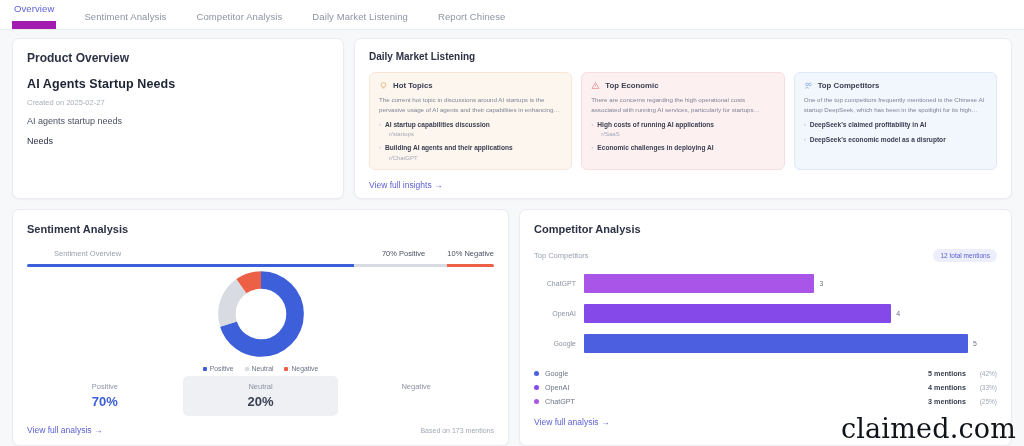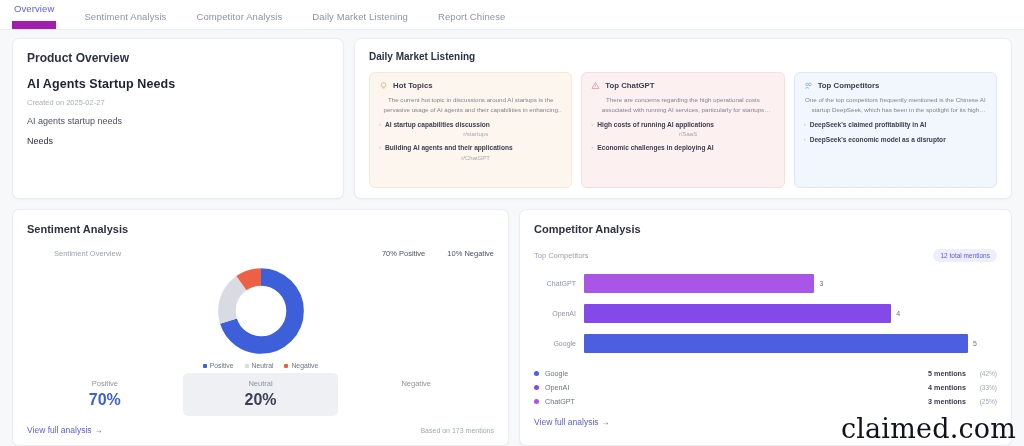--- a/index.html
+++ b/index.html
@@ -50,21 +50,21 @@
   .product .created { font-size: 7.5px; color: #a9aebc; margin-top: 7px; }
   .product .desc { font-size: 9px; color: #4b5263; margin-top: 9px; }
   .product .goal-label { font-size: 9px; color: #2c3244; margin-top: 10px; }
   .product .goal-value { font-size: 9px; color: #4b5263; margin-top: 3px; }
 
   
   .dml { flex: 1; height: 161px; padding: 12px 14px 10px 14px; display: flex; flex-direction: column; }
   .dml .title { font-size: 10px; font-weight: 700; color: #2c3244; margin-bottom: 10px; }
   .dml .insight-row { display: flex; gap: 9px; flex: 1; }
   .insight {
-    flex: 1; border-radius: 6px; padding: 8px 9px; min-width: 0; text-align: center;
+    flex: 1; border-radius: 6px; padding: 8px 9px; min-width: 0;
   }
   .insight.hot     { background: #fdf6ef; border: 1px solid #f6e7d6; }
   .insight.concern { background: #fdf0f1; border: 1px solid #f8dcdf; }
   .insight.comp    { background: #f2f6fd; border: 1px solid #dfe8fa; }
   .insight .ihead { display: flex; align-items: center; gap: 5px; margin-bottom: 5px; }
   .insight .ititle { font-size: 7.8px; font-weight: 700; color: #3a4052; }
   .insight .isum {
     font-size: 6.2px; line-height: 1.55; color: #7d8characters;
     color: #7e8395;
     display: -webkit-box; -webkit-line-clamp: 2; -webkit-box-orient: vertical; overflow: hidden;
@@ -91,21 +91,21 @@
 
   .donut-wrap { flex: 1; display: flex; flex-direction: column; align-items: center; justify-content: center; margin-top: 2px; }
   .legend { display: flex; gap: 11px; margin-top: 6px; }
   .legend .li { display: flex; align-items: center; gap: 3px; font-size: 6.8px; color: #6d7policies; color:#6d7384; }
   .legend .dot { width: 4px; height: 4px; border-radius: 1px; }
 
   .stats { display: flex; align-items: stretch; margin-top: 4px; }
   .stat { flex: 1; text-align: center; padding: 6px 0 7px 0; border-radius: 5px; }
   .stat.highlight { background: #eef0f4; }
   .stat .lbl { font-size: 7.5px; color: #8d93a4; }
-  .stat .val { font-size: 16px; font-weight: 700; margin-top: 3px; }
+  .stat .val { font-size: 13px; font-weight: 700; margin-top: 3px; }
   .val.pos { color: #3d5fd9; }
   .val.neu { color: #3a4052; }
   .val.neg { color: #ec6146; }
 
   .card-foot { display: flex; align-items: center; margin-top: 9px; }
   .card-foot .spacer { flex: 1; }
   .foot-note { font-size: 7px; color: #a3a8b6; }
 
   
   .competitor { flex: 1; height: 237px; padding: 13px 14px 10px 14px; display: flex; flex-direction: column; }
@@ -185,21 +185,21 @@
           </div>
           <div class="isub">r/ChatGPT</div>
         </div>
 
         <div class="insight concern">
           <div class="ihead">
             <svg class="badge-ico" viewBox="0 0 16 16">
               <path d="M8 2.5 L14.2 13.2 L1.8 13.2 Z" fill="none" stroke="#e08a8f" stroke-width="1.3" stroke-linejoin="round"></path>
               <line x1="8" y1="6.6" x2="8" y2="9.8" stroke="#e08a8f" stroke-width="1.2"></line>
             </svg>
-            <span class="ititle">Top ChatGPT</span>
+            <span class="ititle">Top Economic</span>
           </div>
           <div class="isum">There are concerns regarding the high operational costs associated with running AI services, particularly for startups attempting to provide...</div>
           <div class="item">
             <span class="chev">›</span>
             <span class="itext">High costs of running AI applications</span>
           </div>
           <div class="isub">r/SaaS</div>
           <div class="item">
             <span class="chev">›</span>
             <span class="itext">Economic challenges in deploying AI</span>
@@ -221,20 +221,21 @@
             <span class="itext">DeepSeek's claimed profitability in AI</span>
           </div>
           <div class="item">
             <span class="chev">›</span>
             <span class="itext">DeepSeek's economic model as a disruptor</span>
           </div>
         </div>
 
       </div>
 
+      <div class="viewlink">View full insights →</div>
     </div>
   </div>
 
   <div class="row2">
 
     <div class="card sentiment">
       <h2>Sentiment Analysis</h2>
 
       <div class="sent-sub">
         <span>Sentiment Overview</span>

